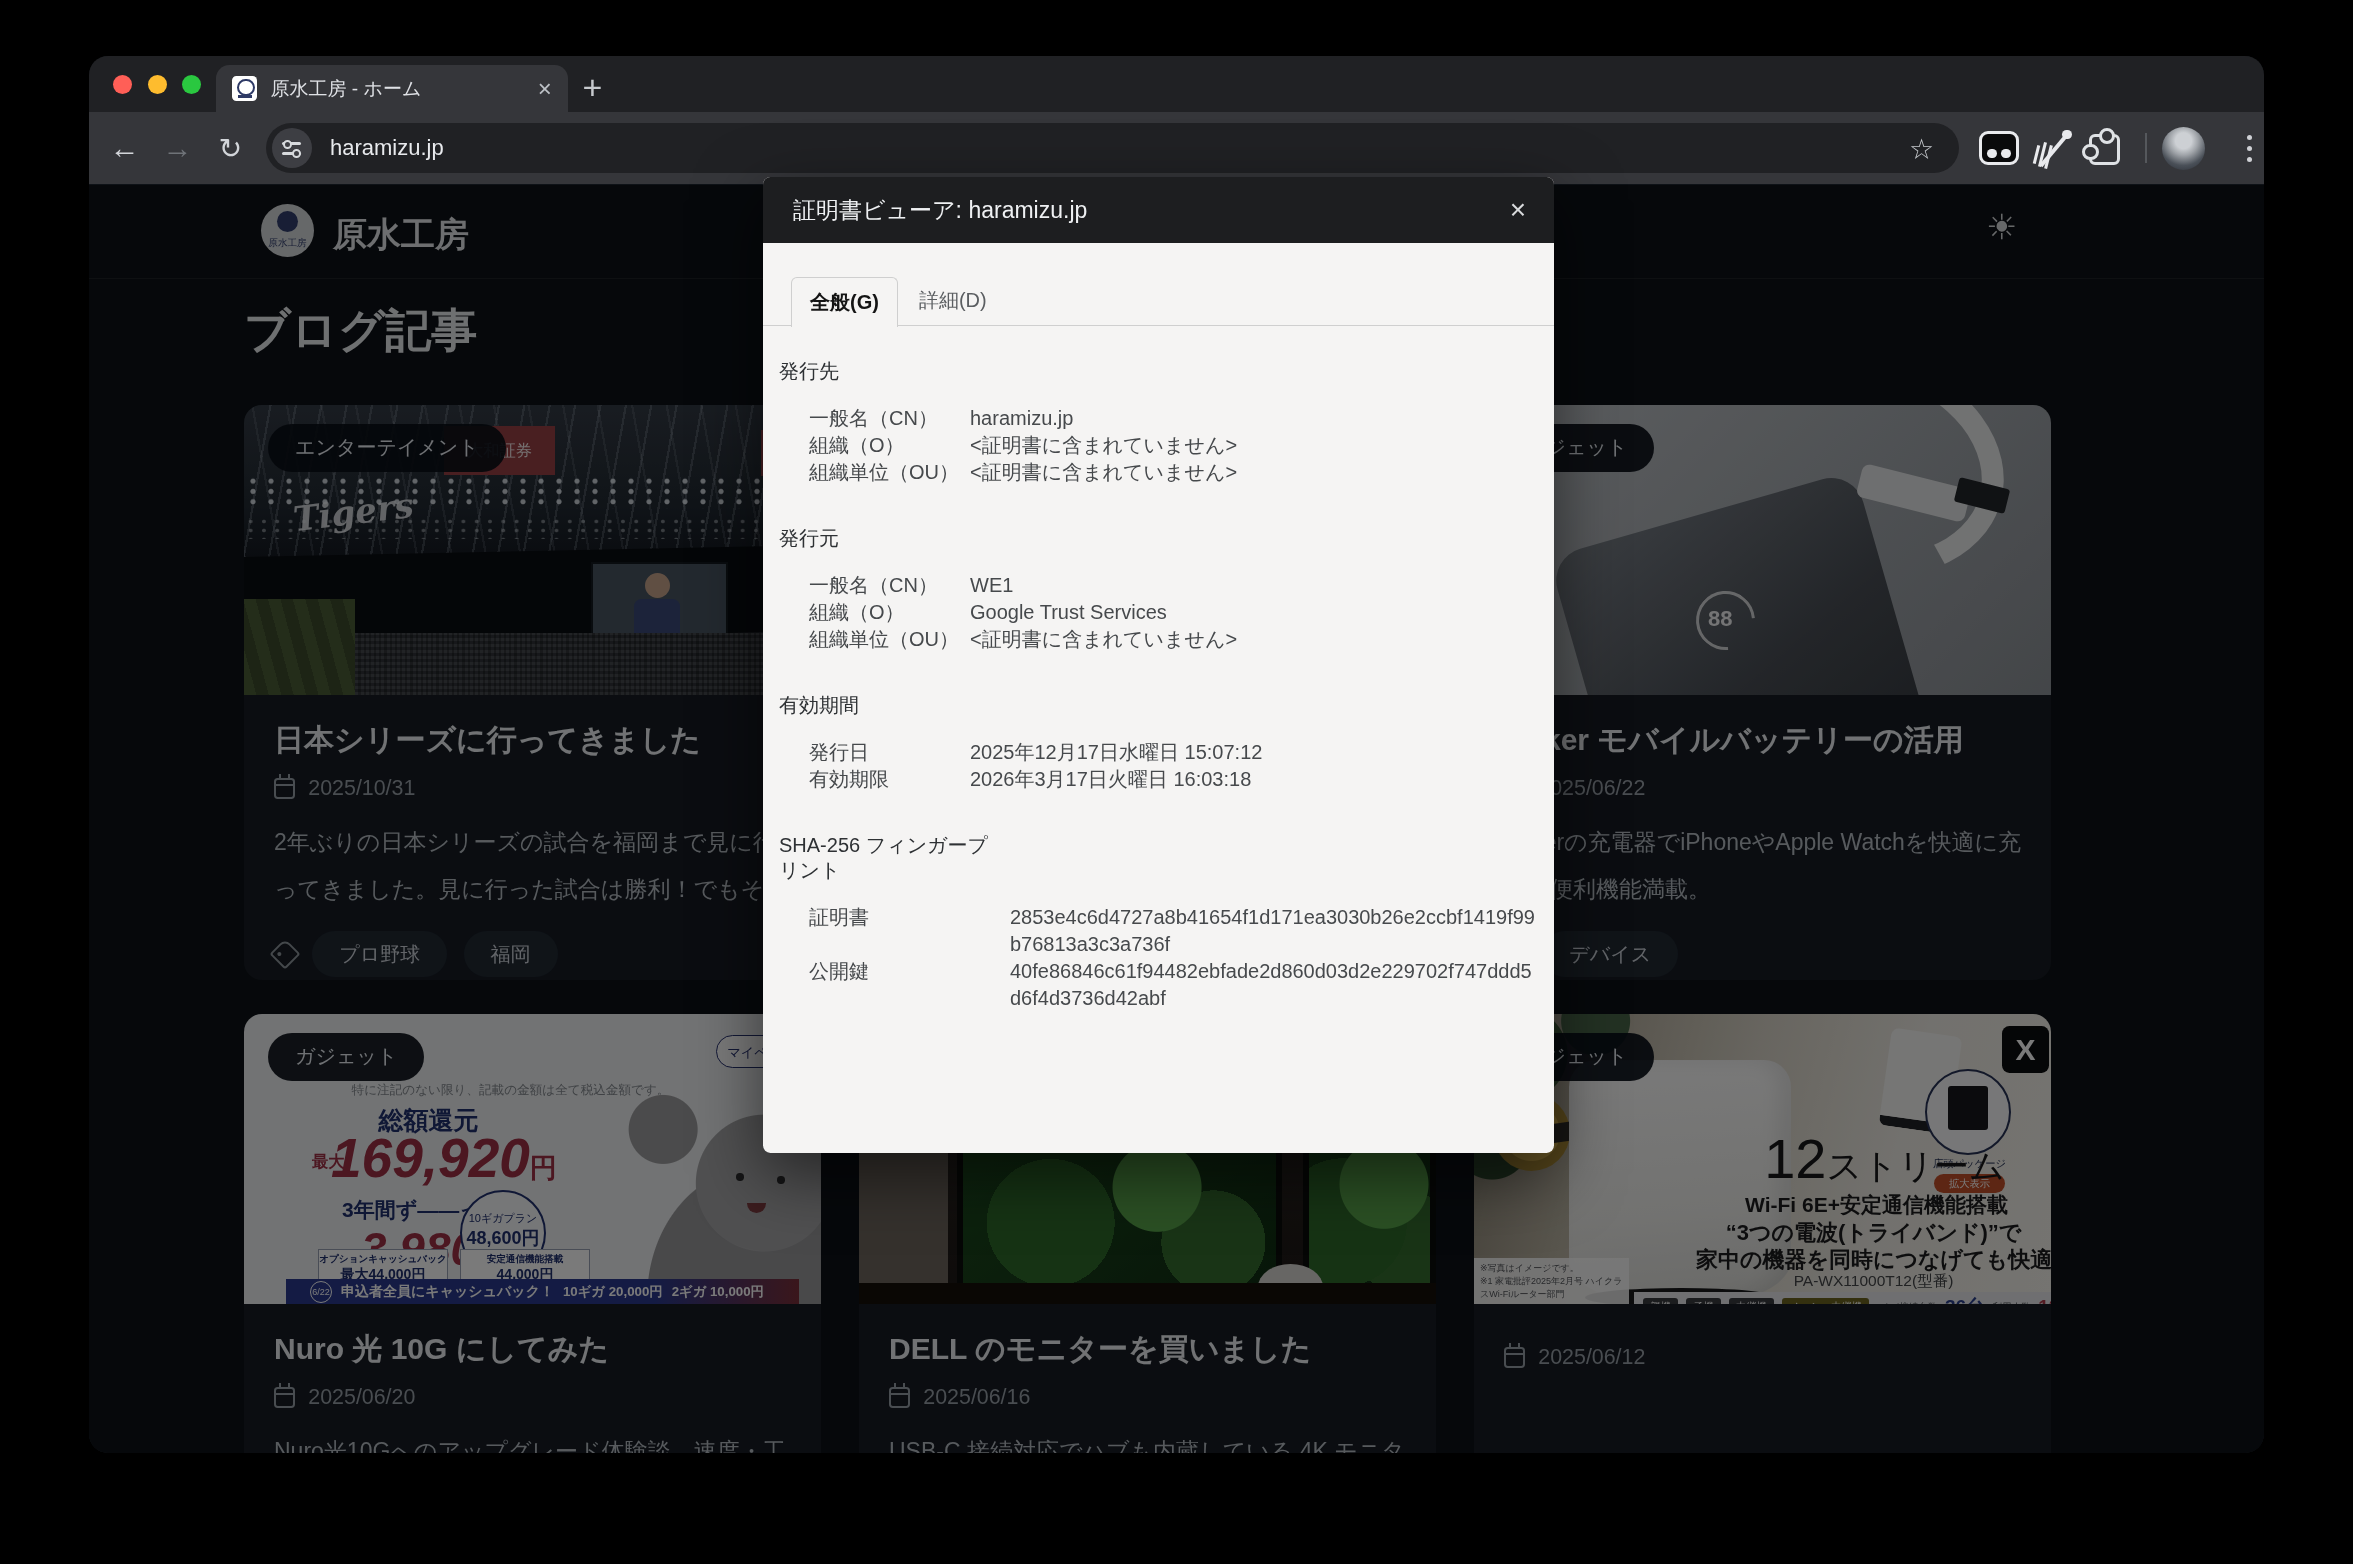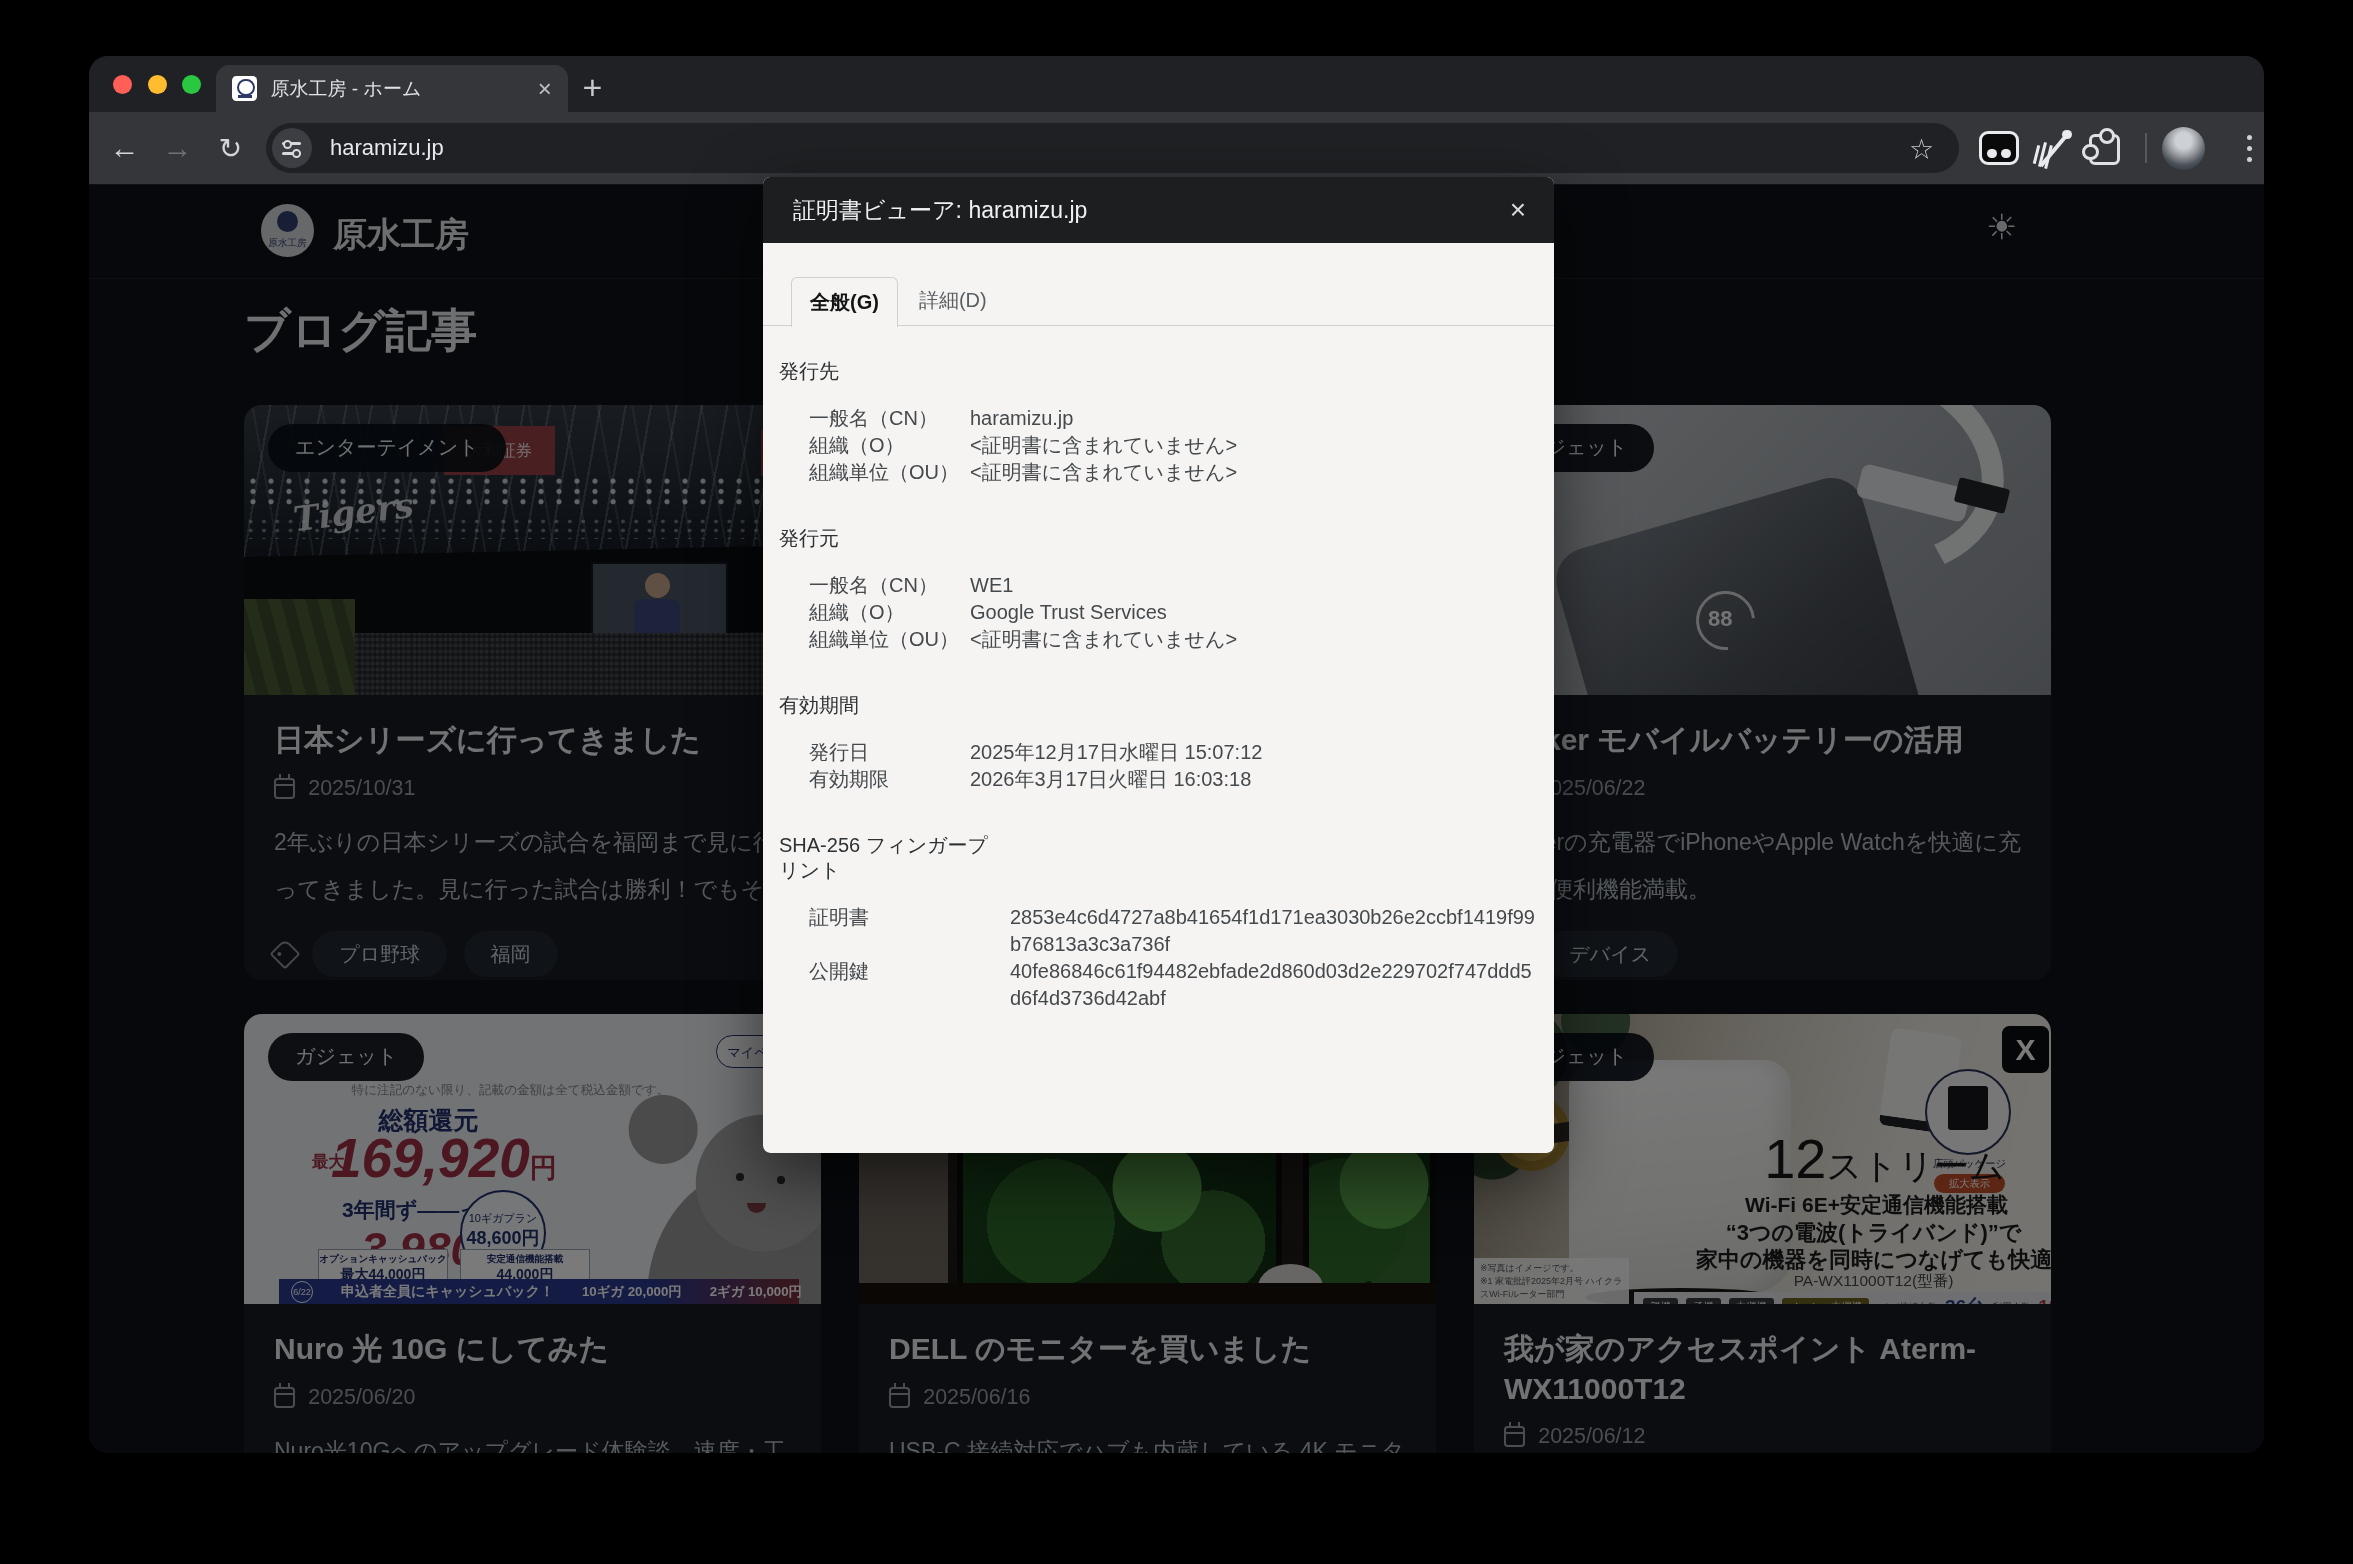--- a/index.html
+++ b/index.html
@@ -164,22 +164,22 @@
   .ny-month .sm{font-size:18px;font-style:normal;font-weight:700}
   .ny-circle{position:absolute;left:216px;top:176px;width:86px;height:86px;border:2.2px solid #20306f;border-radius:50%;
       background:#f7f8fa;color:#20306f;text-align:center;box-sizing:border-box;padding-top:19px}
   .ny-circle .a{display:block;font-size:11px}
   .ny-circle .b{display:block;font-size:18px;font-weight:800}
   .ny-box{position:absolute;top:235px;width:130px;height:35px;background:#fff;border:0.7px solid #9aa1b5;text-align:center;
       color:#20306f;box-sizing:border-box;padding-top:3px}
   .ny-box .a{display:block;font-size:9.6px;font-weight:700}
   .ny-box .b{display:block;font-size:14px;font-weight:800}
   .ny-box1{left:74px}.ny-box2{left:216px}
-  .ny-band{position:absolute;left:35px;right:22px;bottom:0;height:25px;color:#fff;display:flex;align-items:center;gap:28px;
-      background:linear-gradient(90deg,#2b3a8e 0%,#2b3a8e 72%,#7a2f3a 100%);padding:0 12px;font-size:13.3px;white-space:nowrap}
+  .ny-band{position:absolute;left:42px;right:22px;bottom:0;height:25px;color:#fff;display:flex;align-items:center;gap:9px;
+      background:linear-gradient(90deg,#2b3a8e 0%,#2b3a8e 72%,#7a2f3a 100%);padding:0 24px;font-size:13.3px;white-space:nowrap}
   .ny-band .d{width:22px;height:22px;border-radius:50%;border:1.5px solid #fff;font-size:9px;display:flex;align-items:center;
       justify-content:center;flex:none;box-sizing:border-box}
   .ny-band .t{font-weight:800;font-size:14px}
   .ny-band .p{font-weight:800}
   .ny-cat{position:absolute;right:-22px;top:52px;width:281px;height:244px;
       background:radial-gradient(circle at 72% 48%,#a8a8aa 0 68px,transparent 69px),
                  radial-gradient(circle at 36% 26%,#9e9ea0 0 34px,transparent 35px),
                  radial-gradient(circle at 92% 12%,#9e9ea0 0 30px,transparent 30px),
                  radial-gradient(ellipse at 70% 95%,#98989b 0 111px,transparent 112px)}
   .ny-cat::before{content:"";position:absolute;left:62%;top:44%;width:7.4px;height:7.4px;border-radius:50%;background:#2c2c2e;
@@ -443,21 +443,20 @@
           <span class="bpill">中継機</span>
           <span class="bpill m">メッシュ中継機</span>
           <span class="lab">Wi-Fi接続台数</span>
           <span class="n1">36台</span>
           <span class="lab">利用人数</span>
           <span class="n2">12人</span>
         </div>
         <span class="badge">ガジェット</span>
       </div>
       <div class="cbody">
-        <div class="ctitle">我が家のアクセスポイント Aterm-WX11000T12</div>
         <div class="cdate">
           <span class="cal"></span>
           <span>2025/06/12</span>
         </div>
       </div>
     </div>
 
     <div class="dim"></div>
   </div>
 

